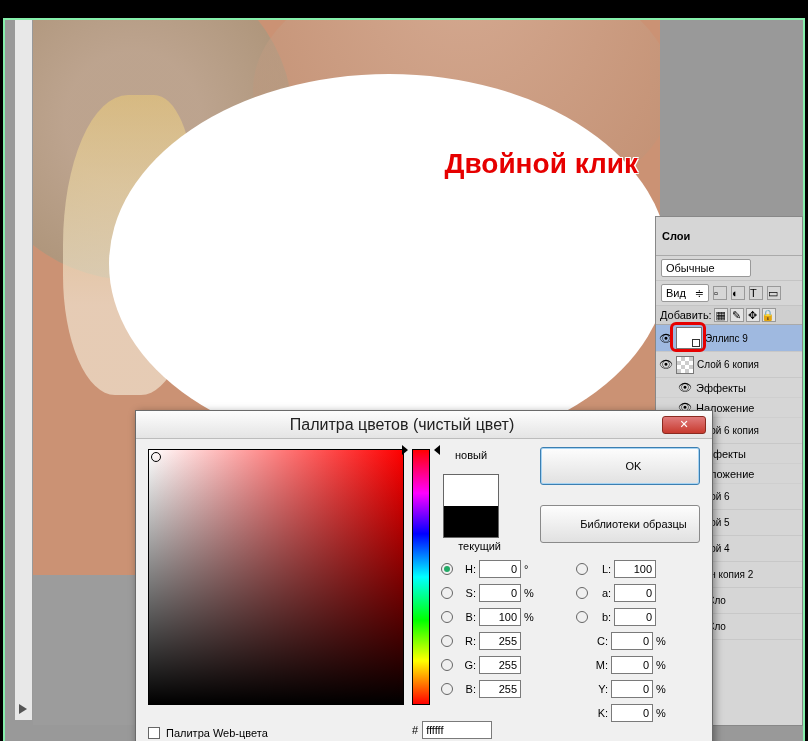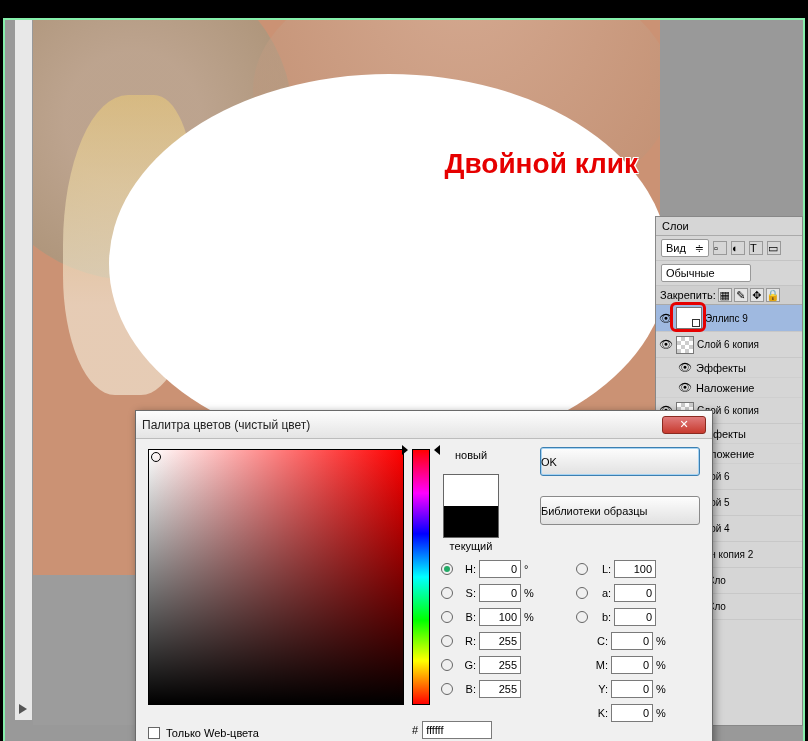--- a/index.html
+++ b/index.html
@@ -10,57 +10,57 @@
   .pattern-corner { position: absolute; left: -60px; top: -60px; width: 320px; height: 320px; background: radial-gradient(circle, #b9a895 30%, #a9987f 70%); border-radius: 50%; opacity: .8; }
   .photo-hint { position: absolute; left: 30px; top: 75px; width: 130px; height: 300px; background: linear-gradient(180deg, #e8c87a 0%, #f8f2e0 70%); border-radius: 50% 30% 40% 40%; opacity: .6; }
   .big-ellipse { position: absolute; left: 76px; top: 54px; width: 560px; height: 380px; background: #fff; border-radius: 50%; }
   .annotation { position: absolute; right: 22px; top: 128px; color: #e60000; font-size: 28px; font-weight: bold; text-shadow: 1px 1px 0 #fff, -1px -1px 0 #fff, 1px -1px 0 #fff, -1px 1px 0 #fff; }
   .gray-strip { position: absolute; left: 28px; top: 555px; width: 627px; height: 150px; background: #9c9c9c; }
   .left-ruler { position: absolute; left: 10px; top: 0; width: 18px; height: 700px; background: #e8e8e8; border-right: 1px solid #999; }
   .left-ruler .play { position: absolute; left: 4px; bottom: 6px; width: 0; height: 0; border-left: 8px solid #555; border-top: 5px solid transparent; border-bottom: 5px solid transparent; }
 
   
   .layers-panel { position: absolute; right: 0; top: 196px; width: 148px; height: 510px; background: #d6d6d6; border: 1px solid #888; }
-  .lp-tab { padding: 3px 6px; background: #d6d6d6; border-bottom: 1px solid #aaa; font-weight: normal; }
+  .lp-tab { padding: 13px 6px; background: #d6d6d6; border-bottom: 1px solid #aaa; font-weight: bold; }
   .lp-row { display: flex; align-items: center; gap: 4px; padding: 3px 5px; border-bottom: 1px solid #c4c4c4; }
   .lp-select { height: 18px; background: #fff; border: 1px solid #999; border-radius: 2px; font-size: 10px; padding: 0 4px; display: flex; align-items: center; }
   .lp-lock-row { padding: 2px 4px; background: #cfcfcf; border-bottom: 1px solid #aaa; display: flex; align-items: center; gap: 2px; font-size: 10px; }
   .lp-lock-row .ic { width: 14px; height: 14px; background: #e4e4e4; border: 1px solid #999; display: flex; align-items: center; justify-content: center; }
   .layer-item { display: flex; align-items: center; padding: 2px 3px; border-bottom: 1px solid #c8c8c8; gap: 3px; background: #d6d6d6; min-height: 26px; }
   .layer-item.selected { background: #9fb9e0; }
   .eye { width: 14px; height: 14px; display: flex; align-items: center; justify-content: center; }
   .thumb { width: 26px; height: 22px; background: #fff; border: 1px solid #777; flex-shrink: 0; position: relative; }
   .thumb.trans { background: repeating-conic-gradient(#ccc 0 25%, #fff 0 50%) 0 0/8px 8px; }
   .thumb-mini { width: 18px; height: 18px; }
   .layer-name { flex: 1; white-space: nowrap; overflow: hidden; font-size: 10px; }
   .sub-item { padding-left: 22px; font-size: 10px; display: flex; align-items: center; gap: 4px; min-height: 20px; border-bottom: 1px solid #cfcfcf; }
   .chain { font-size: 9px; color: #333; }
   .hl-ring { position: absolute; border: 3px solid #e60000; border-radius: 6px; pointer-events: none; }
 
   
   .dialog { position: absolute; left: 130px; top: 390px; width: 578px; height: 340px; background: #f0f0f0; border: 1px solid #6a6a6a; box-shadow: 2px 2px 8px rgba(0,0,0,.4); }
   .titlebar { height: 28px; background: linear-gradient(#fdfdfd, #e4e4e4); border-bottom: 1px solid #bcbcbc; display: flex; align-items: center; padding: 0 6px; }
-  .titlebar .title { flex: 1; font-size: 12px; color: #222; }
+  .titlebar .title { flex: 1; font-size: 16px; color: #222; text-align: center; }
   .close-btn { width: 44px; height: 18px; background: linear-gradient(#e07b7b, #c83a2e); border: 1px solid #8a2a20; border-radius: 3px; color: #fff; display: flex; align-items: center; justify-content: center; font-size: 11px; }
   .dialog-body { position: relative; padding: 10px; height: calc(100% - 28px); }
   .picker-big { position: absolute; left: 12px; top: 10px; width: 256px; height: 256px; border: 1px solid #000; background: linear-gradient(to bottom, transparent, #000), linear-gradient(to right, #fff, #ff0000); }
   .picker-circle { position: absolute; left: 2px; top: 2px; width: 10px; height: 10px; border: 1px solid #000; border-radius: 50%; }
   .hue-strip { position: absolute; left: 276px; top: 10px; width: 18px; height: 256px; border: 1px solid #000; background: linear-gradient(to bottom, #ff0000 0%, #ff00ff 17%, #0000ff 33%, #00ffff 50%, #00ff00 67%, #ffff00 83%, #ff0000 100%); }
   .hue-arrows { position: absolute; left: 270px; top: 6px; width: 30px; height: 10px; }
   .hue-arrows::before, .hue-arrows::after { content: ''; position: absolute; top: 0; width: 0; height: 0; border-top: 5px solid transparent; border-bottom: 5px solid transparent; }
   .hue-arrows::before { left: -4px; border-left: 6px solid #000; }
   .hue-arrows::after { right: -4px; border-right: 6px solid #000; }
   .swatch-block { position: absolute; left: 305px; top: 10px; width: 60px; }
   .swatch-label-top { text-align: center; margin-bottom: 13px; }
   .swatch-pair { width: 56px; height: 64px; border: 1px solid #666; margin: 0 auto; }
   .swatch-new { width: 100%; height: 50%; background: #fff; }
   .swatch-cur { width: 100%; height: 50%; background: #000; }
-  .swatch-label-bot { text-align: center; margin-top: 2px; }
+  .swatch-label-bot { text-align: right; margin-top: 2px; }
   .btn-stack { position: absolute; right: 12px; top: 8px; width: 160px; display: flex; flex-direction: column; gap: 6px; }
-  .win-btn { height: 29px; background: linear-gradient(#fdfdfd, #e1e1e1); border: 1px solid #8a8a8a; border-radius: 3px; display: flex; align-items: center; justify-content: flex-start; font-size: 11px; }
+  .win-btn { height: 38px; background: linear-gradient(#fdfdfd, #e1e1e1); border: 1px solid #8a8a8a; border-radius: 3px; display: flex; align-items: center; justify-content: center; font-size: 11px; padding-left: 27px; }
   .win-btn.primary { border: 1px solid #3c7fb1; box-shadow: 0 0 0 1px #a5d3f3 inset; }
   .inputs-grid { position: absolute; left: 305px; top: 118px; width: 260px; }
   .input-row { display: flex; align-items: center; height: 24px; gap: 3px; }
   .input-row .lbl { width: 20px; text-align: right; }
   .num-inp { width: 42px; height: 18px; border: 1px solid #7a7a7a; background: #fff; text-align: right; padding: 0 3px; }
   .unit { width: 14px; }
   .col-left, .col-right { display: inline-block; vertical-align: top; }
   .col-left { width: 132px; }
   .col-right { width: 120px; }
   .radio { width: 12px; height: 12px; border: 1px solid #666; border-radius: 50%; display: inline-flex; align-items: center; justify-content: center; }
@@ -83,36 +83,36 @@
     <div class="curtain"></div>
     <div class="photo-hint"></div>
     <div class="big-ellipse"></div>
     <div class="annotation">Двойной клик</div>
   </div>
   <div class="gray-strip"></div>
 
   <div class="layers-panel">
     <div class="lp-tab">Слои</div>
     <div class="lp-row">
+      <div class="lp-select" style="width:90px">
+        <span>Обычные</span>
+      </div>
+    </div>
+    <div class="lp-row">
       <div class="lp-select" style="width:48px">
         <span>Вид</span>
         <span style="margin-left:auto">≑</span>
       </div>
       <span class="ic" style="width:14px;height:14px;border:1px solid #999">▫</span>
       <span class="ic" style="width:14px;height:14px;border:1px solid #999">◐</span>
       <span class="ic" style="width:14px;height:14px;border:1px solid #999">T</span>
       <span class="ic" style="width:14px;height:14px;border:1px solid #999">▭</span>
     </div>
-    <div class="lp-row">
-      <div class="lp-select" style="width:90px">
-        <span>Обычные</span>
-      </div>
-    </div>
     <div class="lp-lock-row">
-      <span>Закрепить:</span>
+      <span>Добавить:</span>
       <span class="ic">▦</span>
       <span class="ic">✎</span>
       <span class="ic">✥</span>
       <span class="ic">🔒</span>
     </div>
 
     <div class="layer-item selected" style="position:relative;">
       <div class="eye">👁</div>
       <div class="thumb" style="background:#fff">
         <div style="position:absolute;right:1px;bottom:1px;width:8px;height:8px;border:1px solid #333"></div>
@@ -290,21 +290,21 @@
           <div class="input-row">
             <span class="lbl" style="width:32px">K:</span>
             <input class="num-inp" value="0" style="">
             <span class="unit">%</span>
           </div>
         </div>
       </div>
 
       <div class="web-only">
         <span class="chk"></span>
-        <span>Только Web-цвета</span>
+        <span>Палитра Web-цвета</span>
       </div>
 
       <div class="hex-row">
         <span>#</span>
         <input class="hex-inp" value="ffffff" style="">
       </div>
     </div>
   </div>
 </div>
 

